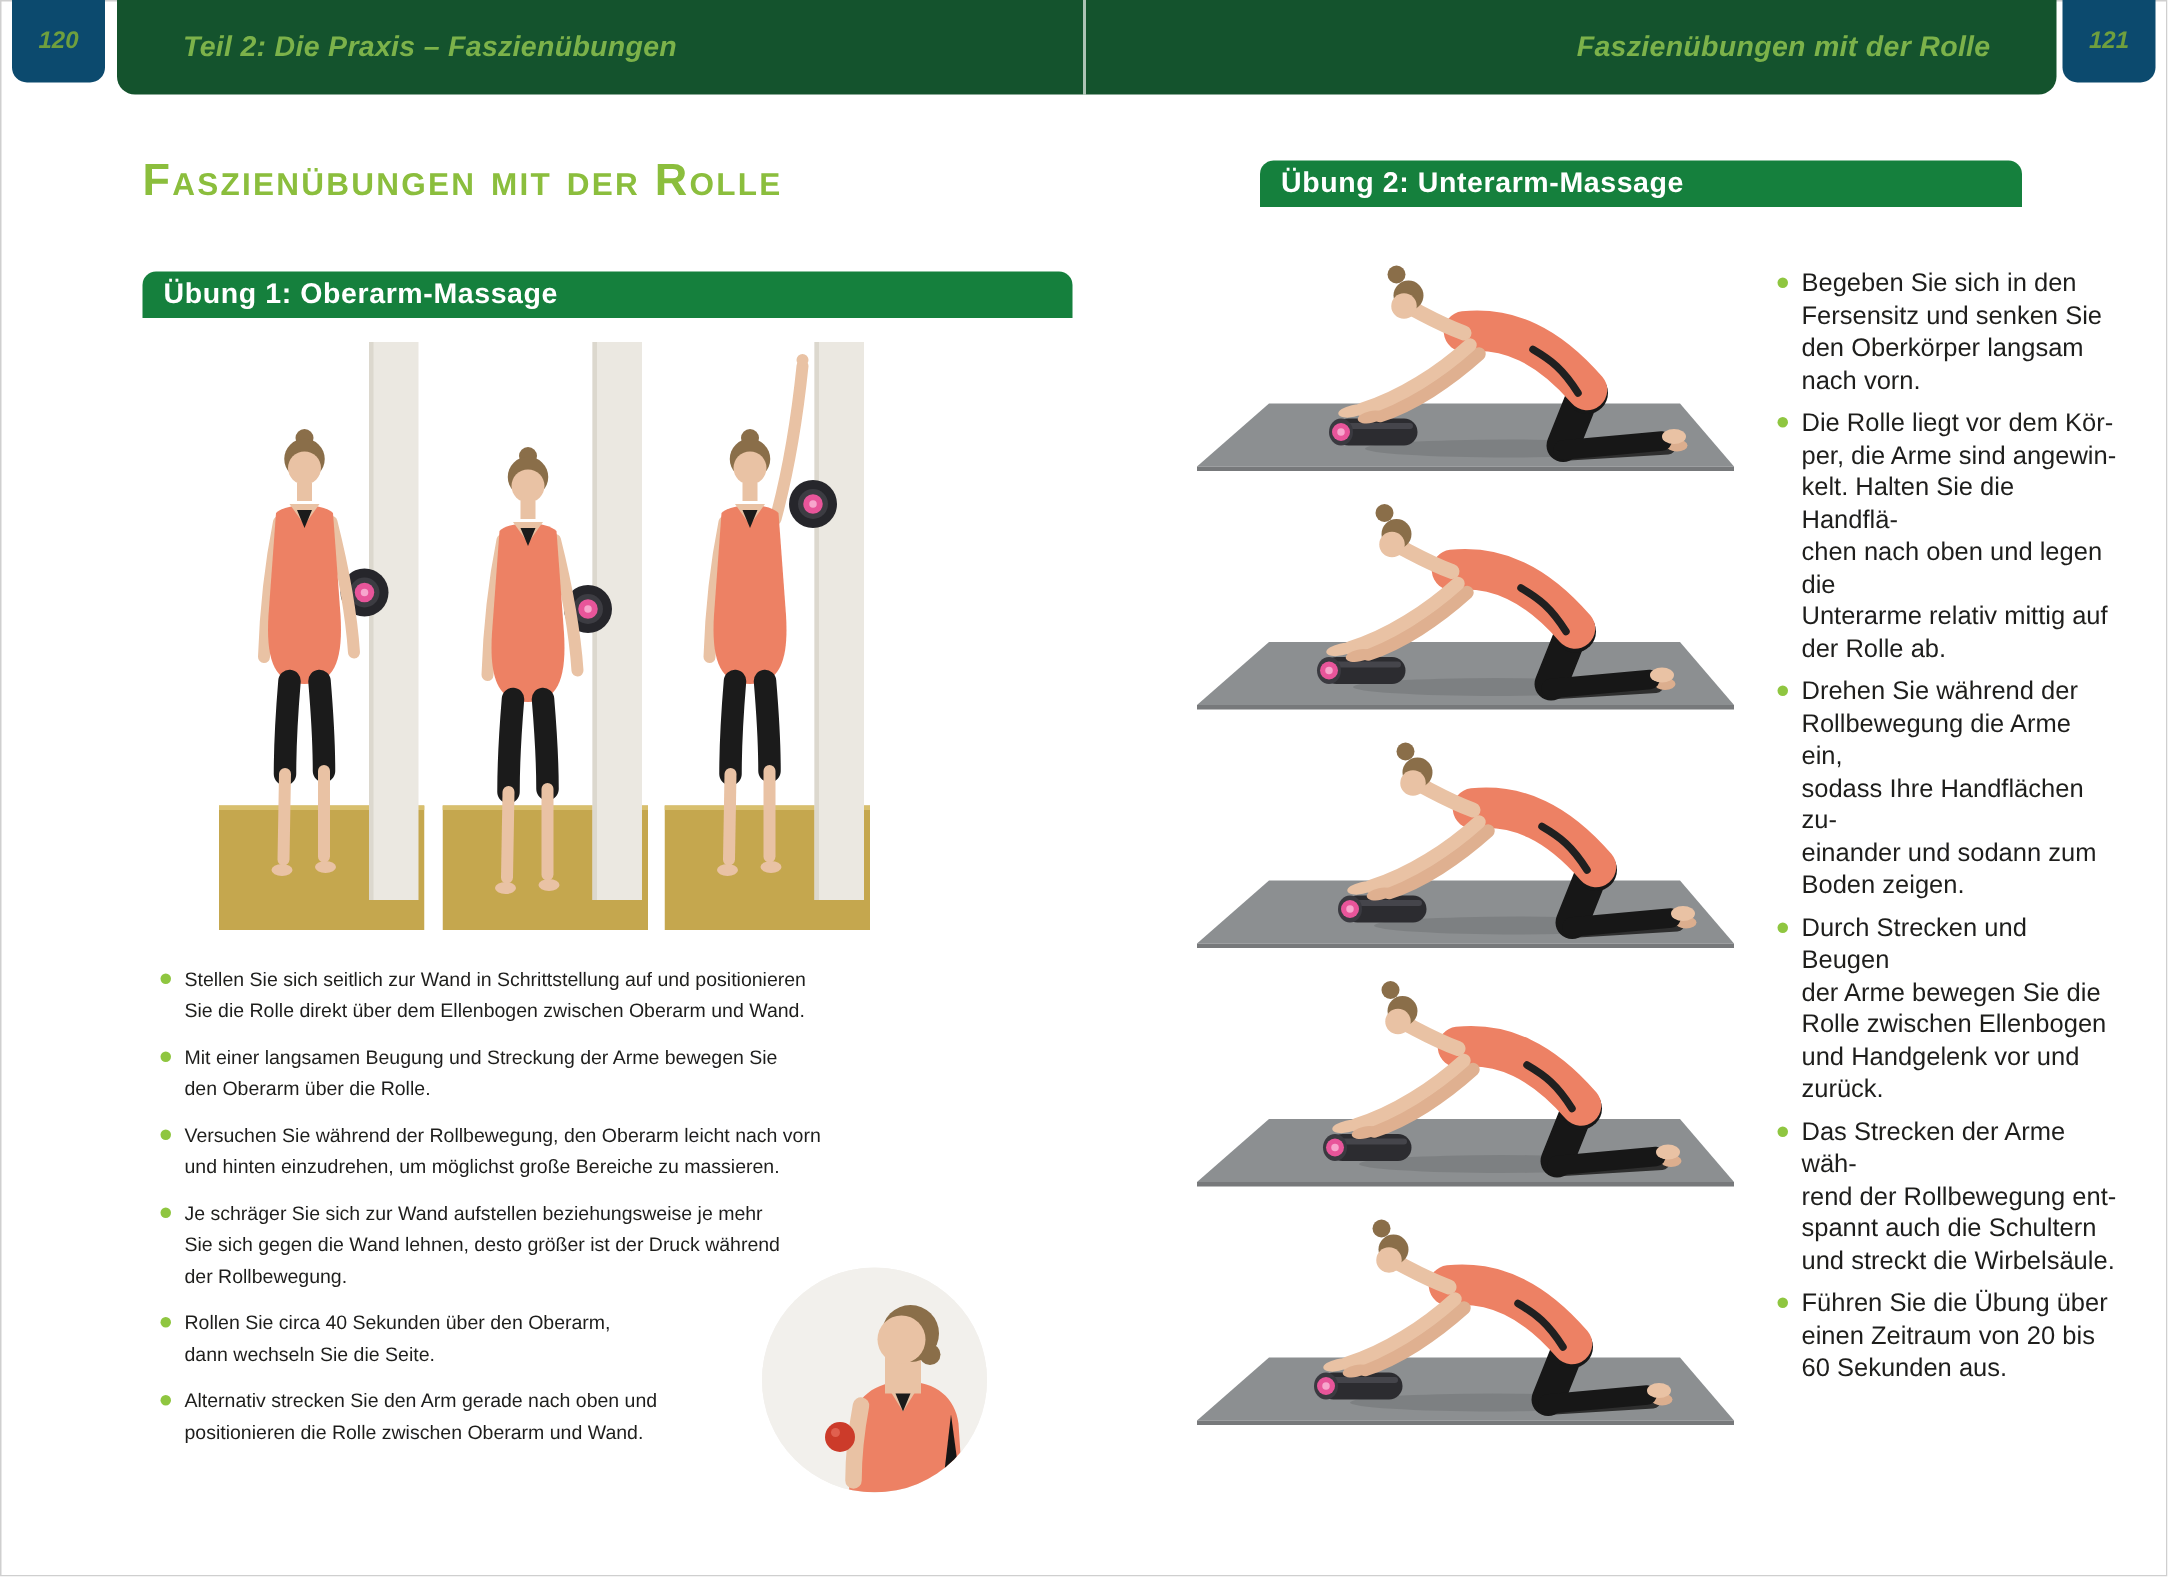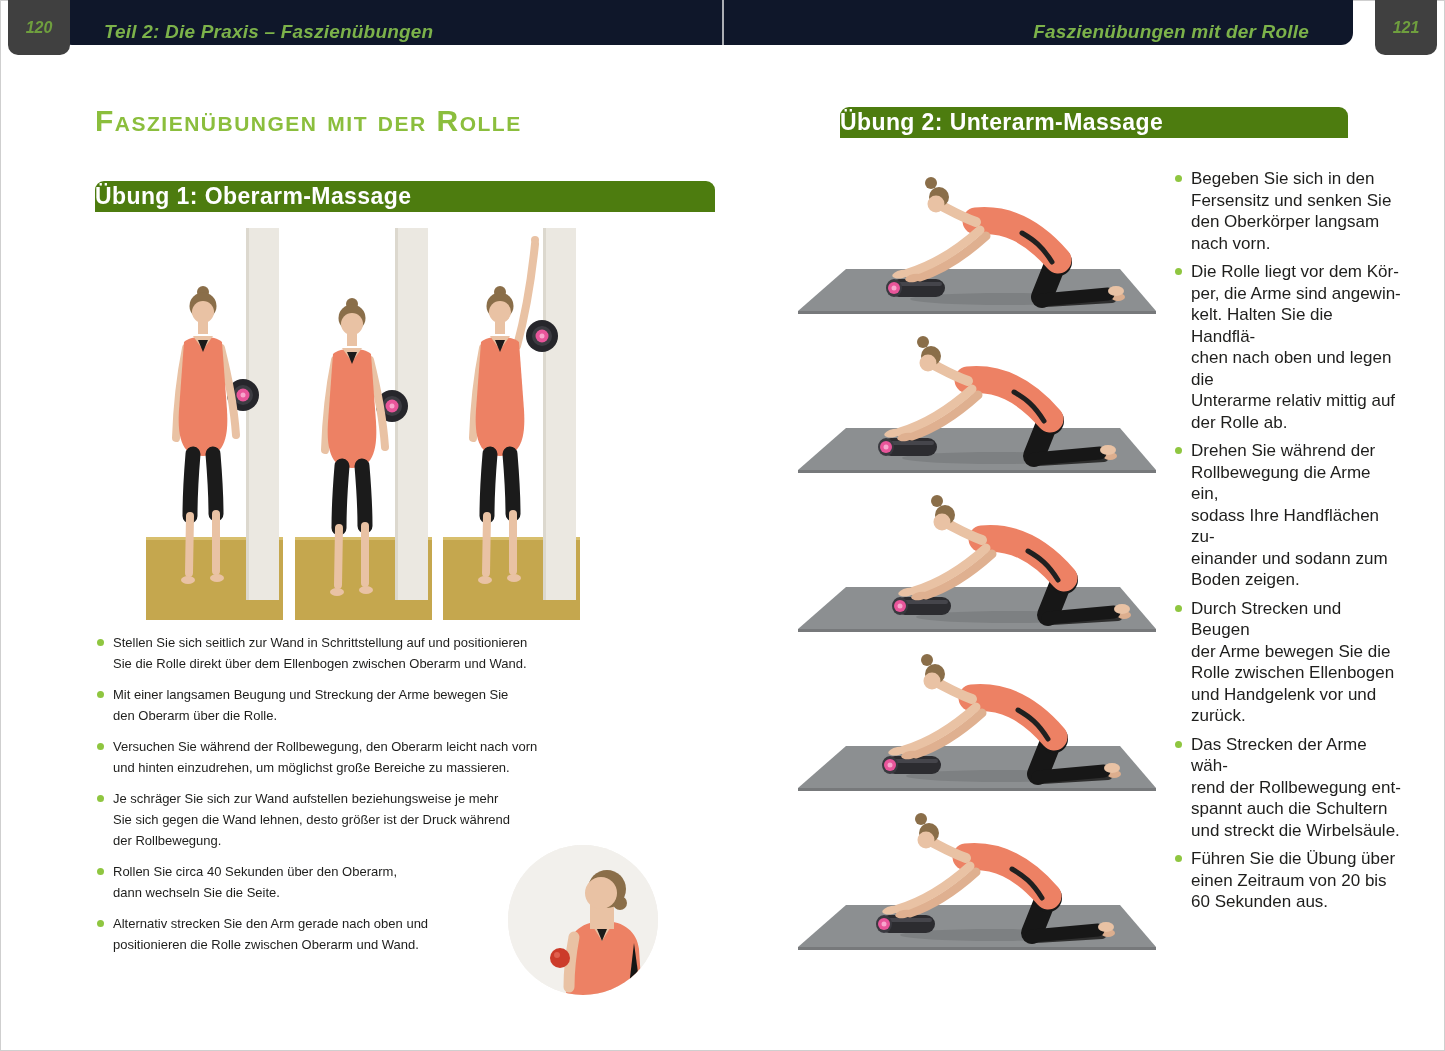--- a/index.html
+++ b/index.html
@@ -6,26 +6,26 @@
   .spread{
     position:relative;
     width:1445px;height:1051px;
     background:#ffffff;
     box-shadow:inset 0 0 0 1px #cfcfcf;
     font-family:"Liberation Sans", sans-serif;
     overflow:hidden;
   }
   
   .runhead-bar{
-    position:absolute;left:60px;top:0;width:1293px;height:45px;
-    background:#0f172a;border-radius:0 0 12px 12px;
+    position:absolute;left:78px;top:0;width:1293px;height:63px;
+    background:#14532d;border-radius:0 0 12px 12px;
   }
   .pagenum-box{
     position:absolute;top:0;width:62px;height:55px;
-    background:#404040;border-radius:0 0 10px 10px;
+    background:#0c4a6e;border-radius:0 0 10px 10px;
     display:flex;align-items:center;justify-content:center;
     color:#6f9f3e;font-size:16px;font-style:italic;font-weight:bold;
   }
   .pagenum-left{left:8px;}
   .pagenum-right{right:8px;}
   .runhead-text{
     position:absolute;top:0;height:63px;display:flex;align-items:center;
     color:#7cb24a;font-size:19px;font-style:italic;font-weight:bold;
     letter-spacing:.2px;
   }
@@ -36,24 +36,24 @@
     background:rgba(255,255,255,.65);
   }
   
   .section-title{
     position:absolute;left:95px;top:104px;
     color:#8bbe3d;font-size:30px;font-weight:bold;
     font-variant:small-caps;letter-spacing:1.5px;
   }
   
   .exercise-banner{
-    position:absolute;height:31px;background:#4d7c0f;
+    position:absolute;height:31px;background:#15803d;
     border-radius:9px 9px 0 0;
-    color:#ffffff;font-size:23px;font-weight:bold;
-    line-height:31px;box-sizing:border-box;
+    color:#ffffff;font-size:19px;font-weight:bold;
+    line-height:31px;padding-left:14px;box-sizing:border-box;
     letter-spacing:.4px;
   }
   .banner-1{left:95px;top:181px;width:620px;}
   .banner-2{left:840px;top:107px;width:508px;}
   
   .photo-s{position:absolute;top:228px;width:137px;height:392px;}
   .photo-s svg{display:block;width:100%;height:100%;}
   .photo-s1{left:146px;}
   .photo-s2{left:295px;}
   .photo-s3{left:443px;}
@@ -70,21 +70,21 @@
   .pose-1{top:170px;}
   .pose-2{top:329px;}
   .pose-3{top:488px;}
   .pose-4{top:647px;}
   .pose-5{top:806px;}
   .pose-2 .fig{transform:translateX(-8px);}
   .pose-3 .fig{transform:translateX(6px);}
   .pose-4 .fig{transform:translateX(-4px);}
   .pose-5 .fig{transform:translateX(-10px);}
   
-  .bullets{position:absolute;list-style:none;margin:0;padding:0;}
+  .bullets{position:absolute;list-style:none;margin:10px;padding:0;}
   .bullets-left{left:95px;top:632px;width:525px;}
   .bullets-right{left:1173px;top:168px;width:228px;}
   .bullets li{position:relative;padding-left:18px;color:#1e1e1c;}
   .bullets-left li{font-size:13px;line-height:21px;margin-bottom:10px;}
   .bullets-right li{font-size:17px;line-height:21.5px;margin-bottom:7px;}
   .bullet-dot{
     position:absolute;left:2px;top:7px;width:7px;height:7px;
     border-radius:50%;background:#8fc640;
   }
   .bullet-text{white-space:pre-line;}

